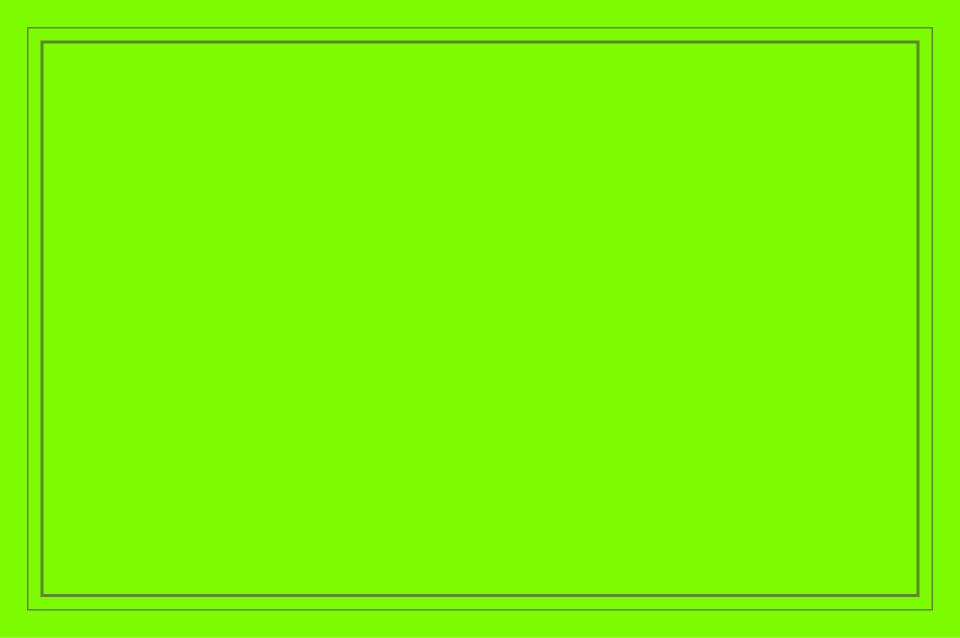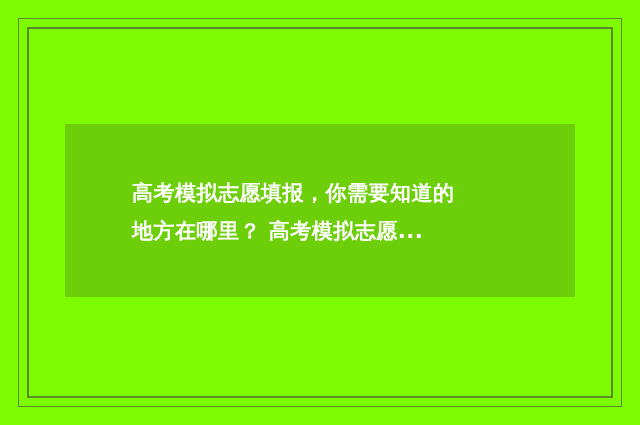--- a/index.html
+++ b/index.html
@@ -73,18 +73,14 @@
   }
 </style>
 </head>
 <body>
 
 <div class="canvas">
 
   <div class="frame-outer"></div>
   <div class="frame-inner"></div>
 
-  <div class="content-card">
-    <p class="headline">高考模拟志愿填报，你需要知道的
-地方在哪里？ 高考模拟志愿...</p>
-  </div>
 
 </div>
 
 </body></html>

